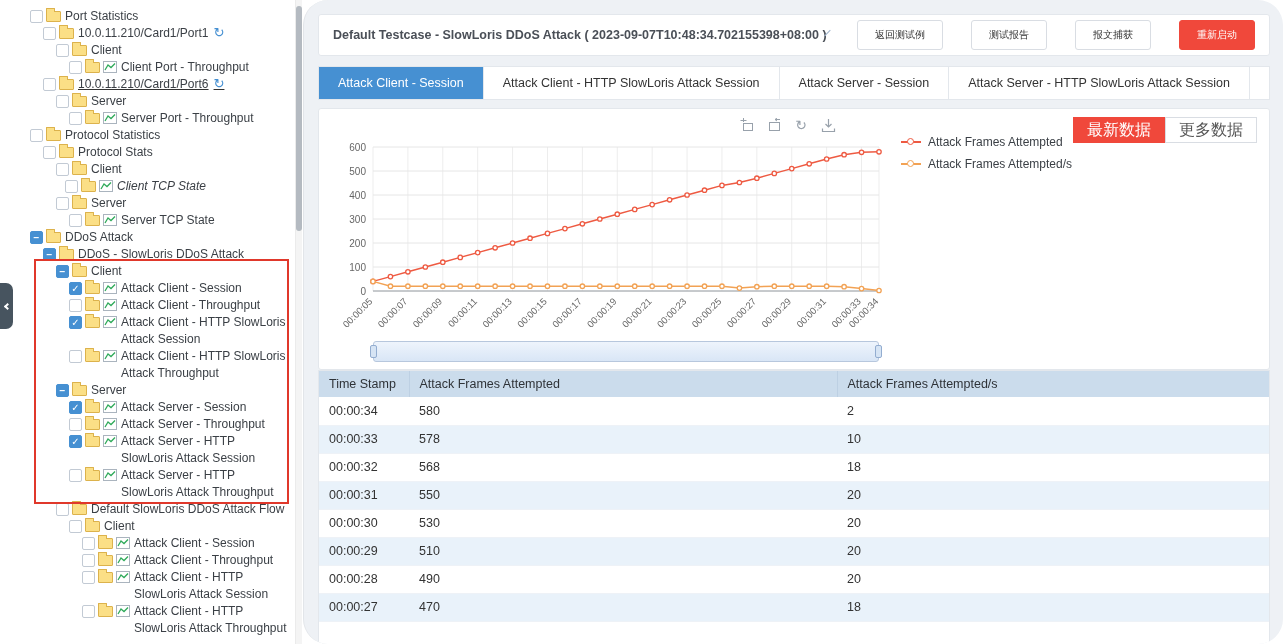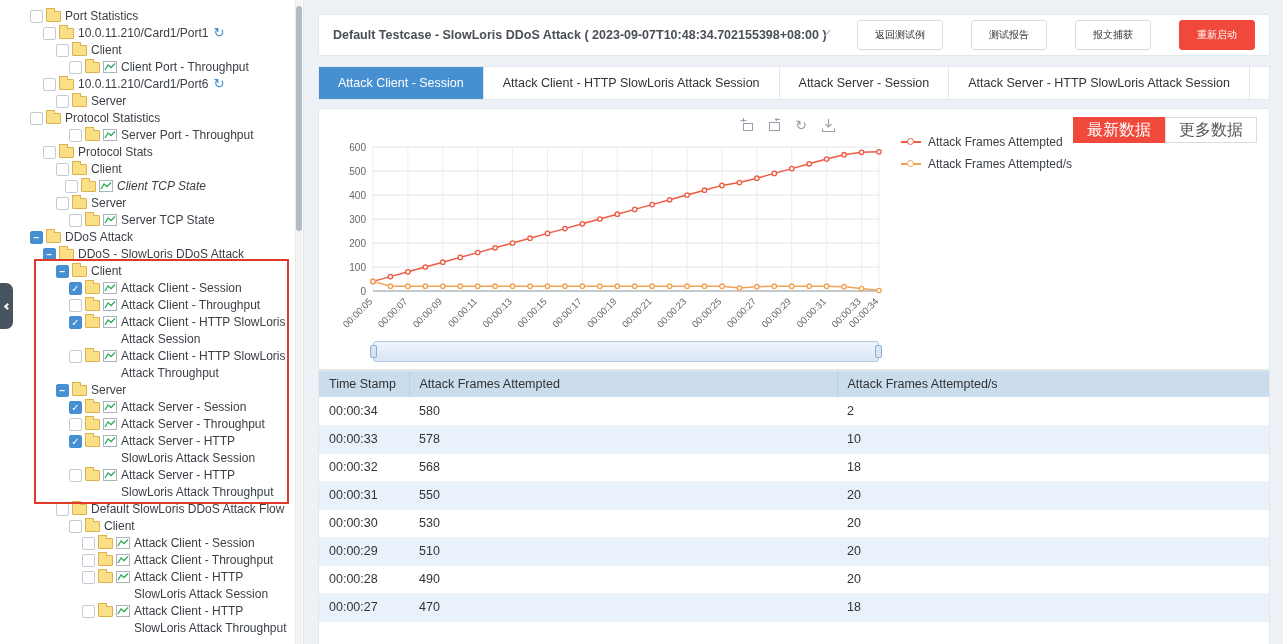--- a/index.html
+++ b/index.html
@@ -17,21 +17,21 @@
 .charticon{flex:none;width:14px;height:12px;margin:2px 3px 0 0;}
 .tlabel{padding-left:1px;color:#3a3f45;}
 .refresh{color:var(--accent-blue,#4690d2);margin-left:5px;font-size:13px;line-height:16px;cursor:pointer;}
 .highlight-box{position:absolute;left:34px;top:259px;width:255px;height:245px;border:2px solid #e0382b;pointer-events:none;}
 .sidebar-scrollbar{position:absolute;right:1px;top:0;width:7px;height:644px;background:#f4f4f4;border-left:1px solid #ebebeb;cursor:pointer;}
 .sidebar-scrollbar .thumb{position:absolute;top:6px;left:0;width:6px;height:225px;background:#b4bac1;border-radius:3px;}
 .collapse-handle{position:absolute;left:0;top:283px;width:13px;height:46px;background:#47545f;border-radius:0 7px 7px 0;display:flex;align-items:center;justify-content:center;z-index:6;cursor:pointer;}
 .chevron-left{width:5px;height:5px;border-left:2px solid #fff;border-bottom:2px solid #fff;transform:rotate(45deg);margin-left:2px;}
 
 
-.main{flex:1;background:#eef1f5;border-left:1px solid #e2e5e9;padding:14px 13px 0 14px;display:flex;flex-direction:column;overflow:hidden;}
+.main{flex:1;background:#eef1f5;border-left:1px solid #e2e5e9;padding:14px 13px 0 14px;display:flex;flex-direction:column;overflow:hidden;border-radius:25px;}
 .card{background:#fff;border:1px solid #e3e7ec;border-radius:3px;}
 .topbar{height:42px;display:flex;align-items:center;justify-content:space-between;padding:0 14px;margin-bottom:10px;flex:none;}
 .testcase-select{display:flex;align-items:center;justify-content:space-between;width:482px;cursor:pointer;}
 .testcase-select .txt{font-weight:bold;color:#4a4f57;font-size:12.5px;white-space:nowrap;}
 .chev{width:8px;height:8px;border-right:1.6px solid #9fb3cb;border-bottom:1.6px solid #9fb3cb;transform:rotate(45deg);margin-top:-4px;}
 .topbar-buttons{display:flex;align-items:center;}
 .btn{height:30px;padding:0 17px;margin-left:28px;background:#fff;border:1px solid #d9dde3;border-radius:3px;font-size:10px;color:#333;font-family:inherit;cursor:pointer;white-space:nowrap;}
 .btn.red{background:var(--accent-red,#f0483b);border-color:var(--accent-red,#f0483b);color:#fff;}
 
 .tabs{display:flex;background:#fff;border:1px solid #e3e7ec;flex:none;margin-bottom:8px;height:34px;}
@@ -92,44 +92,44 @@
         </div>
         <div class="tree-row" style="padding-left: 45px;">
           <span class="cb unchecked"></span>
           <span class="folder"></span>
           <span class="charticon"><svg width="14" height="12" viewBox="0 0 14 12">
               <rect x="0.5" y="0.5" width="13" height="11" fill="#fff" stroke="#aab4be"></rect>
               <polyline points="2,9 5,4 8,6.5 12,2.5" fill="none" stroke="#2faa5a" stroke-width="1.3"></polyline>
             </svg></span>
           <span class="tlabel">Client Port - Throughput</span>
         </div>
-        <div class="tree-row" style="padding-left: 19px;">
+        <div class="tree-row" style="padding-left: 19px; text-decoration: underline;">
           <span class="cb unchecked"></span>
           <span class="folder"></span>
           <span class="tlabel">10.0.11.210/Card1/Port6</span>
           <span class="refresh">↻</span>
         </div>
         <div class="tree-row" style="padding-left: 32px;">
           <span class="cb unchecked"></span>
           <span class="folder"></span>
           <span class="tlabel">Server</span>
         </div>
+        <div class="tree-row" style="padding-left: 45px;">
+          <span class="cb unchecked"></span>
+          <span class="folder"></span>
+          <span class="charticon"><svg width="14" height="12" viewBox="0 0 14 12">
+              <rect x="0.5" y="0.5" width="13" height="11" fill="#fff" stroke="#aab4be"></rect>
+              <polyline points="2,9 5,4 8,6.5 12,2.5" fill="none" stroke="#2faa5a" stroke-width="1.3"></polyline>
+            </svg></span>
+          <span class="tlabel">Server Port - Throughput</span>
+        </div>
         <div class="tree-row" style="padding-left: 6px;">
           <span class="cb unchecked"></span>
           <span class="folder"></span>
           <span class="tlabel">Protocol Statistics</span>
-        </div>
-        <div class="tree-row" style="padding-left: 45px;">
-          <span class="cb unchecked"></span>
-          <span class="folder"></span>
-          <span class="charticon"><svg width="14" height="12" viewBox="0 0 14 12">
-              <rect x="0.5" y="0.5" width="13" height="11" fill="#fff" stroke="#aab4be"></rect>
-              <polyline points="2,9 5,4 8,6.5 12,2.5" fill="none" stroke="#2faa5a" stroke-width="1.3"></polyline>
-            </svg></span>
-          <span class="tlabel">Server Port - Throughput</span>
         </div>
         <div class="tree-row" style="padding-left: 19px;">
           <span class="cb unchecked"></span>
           <span class="folder"></span>
           <span class="tlabel">Protocol Stats</span>
         </div>
         <div class="tree-row" style="padding-left: 32px;">
           <span class="cb unchecked"></span>
           <span class="folder"></span>
           <span class="tlabel">Client</span>

